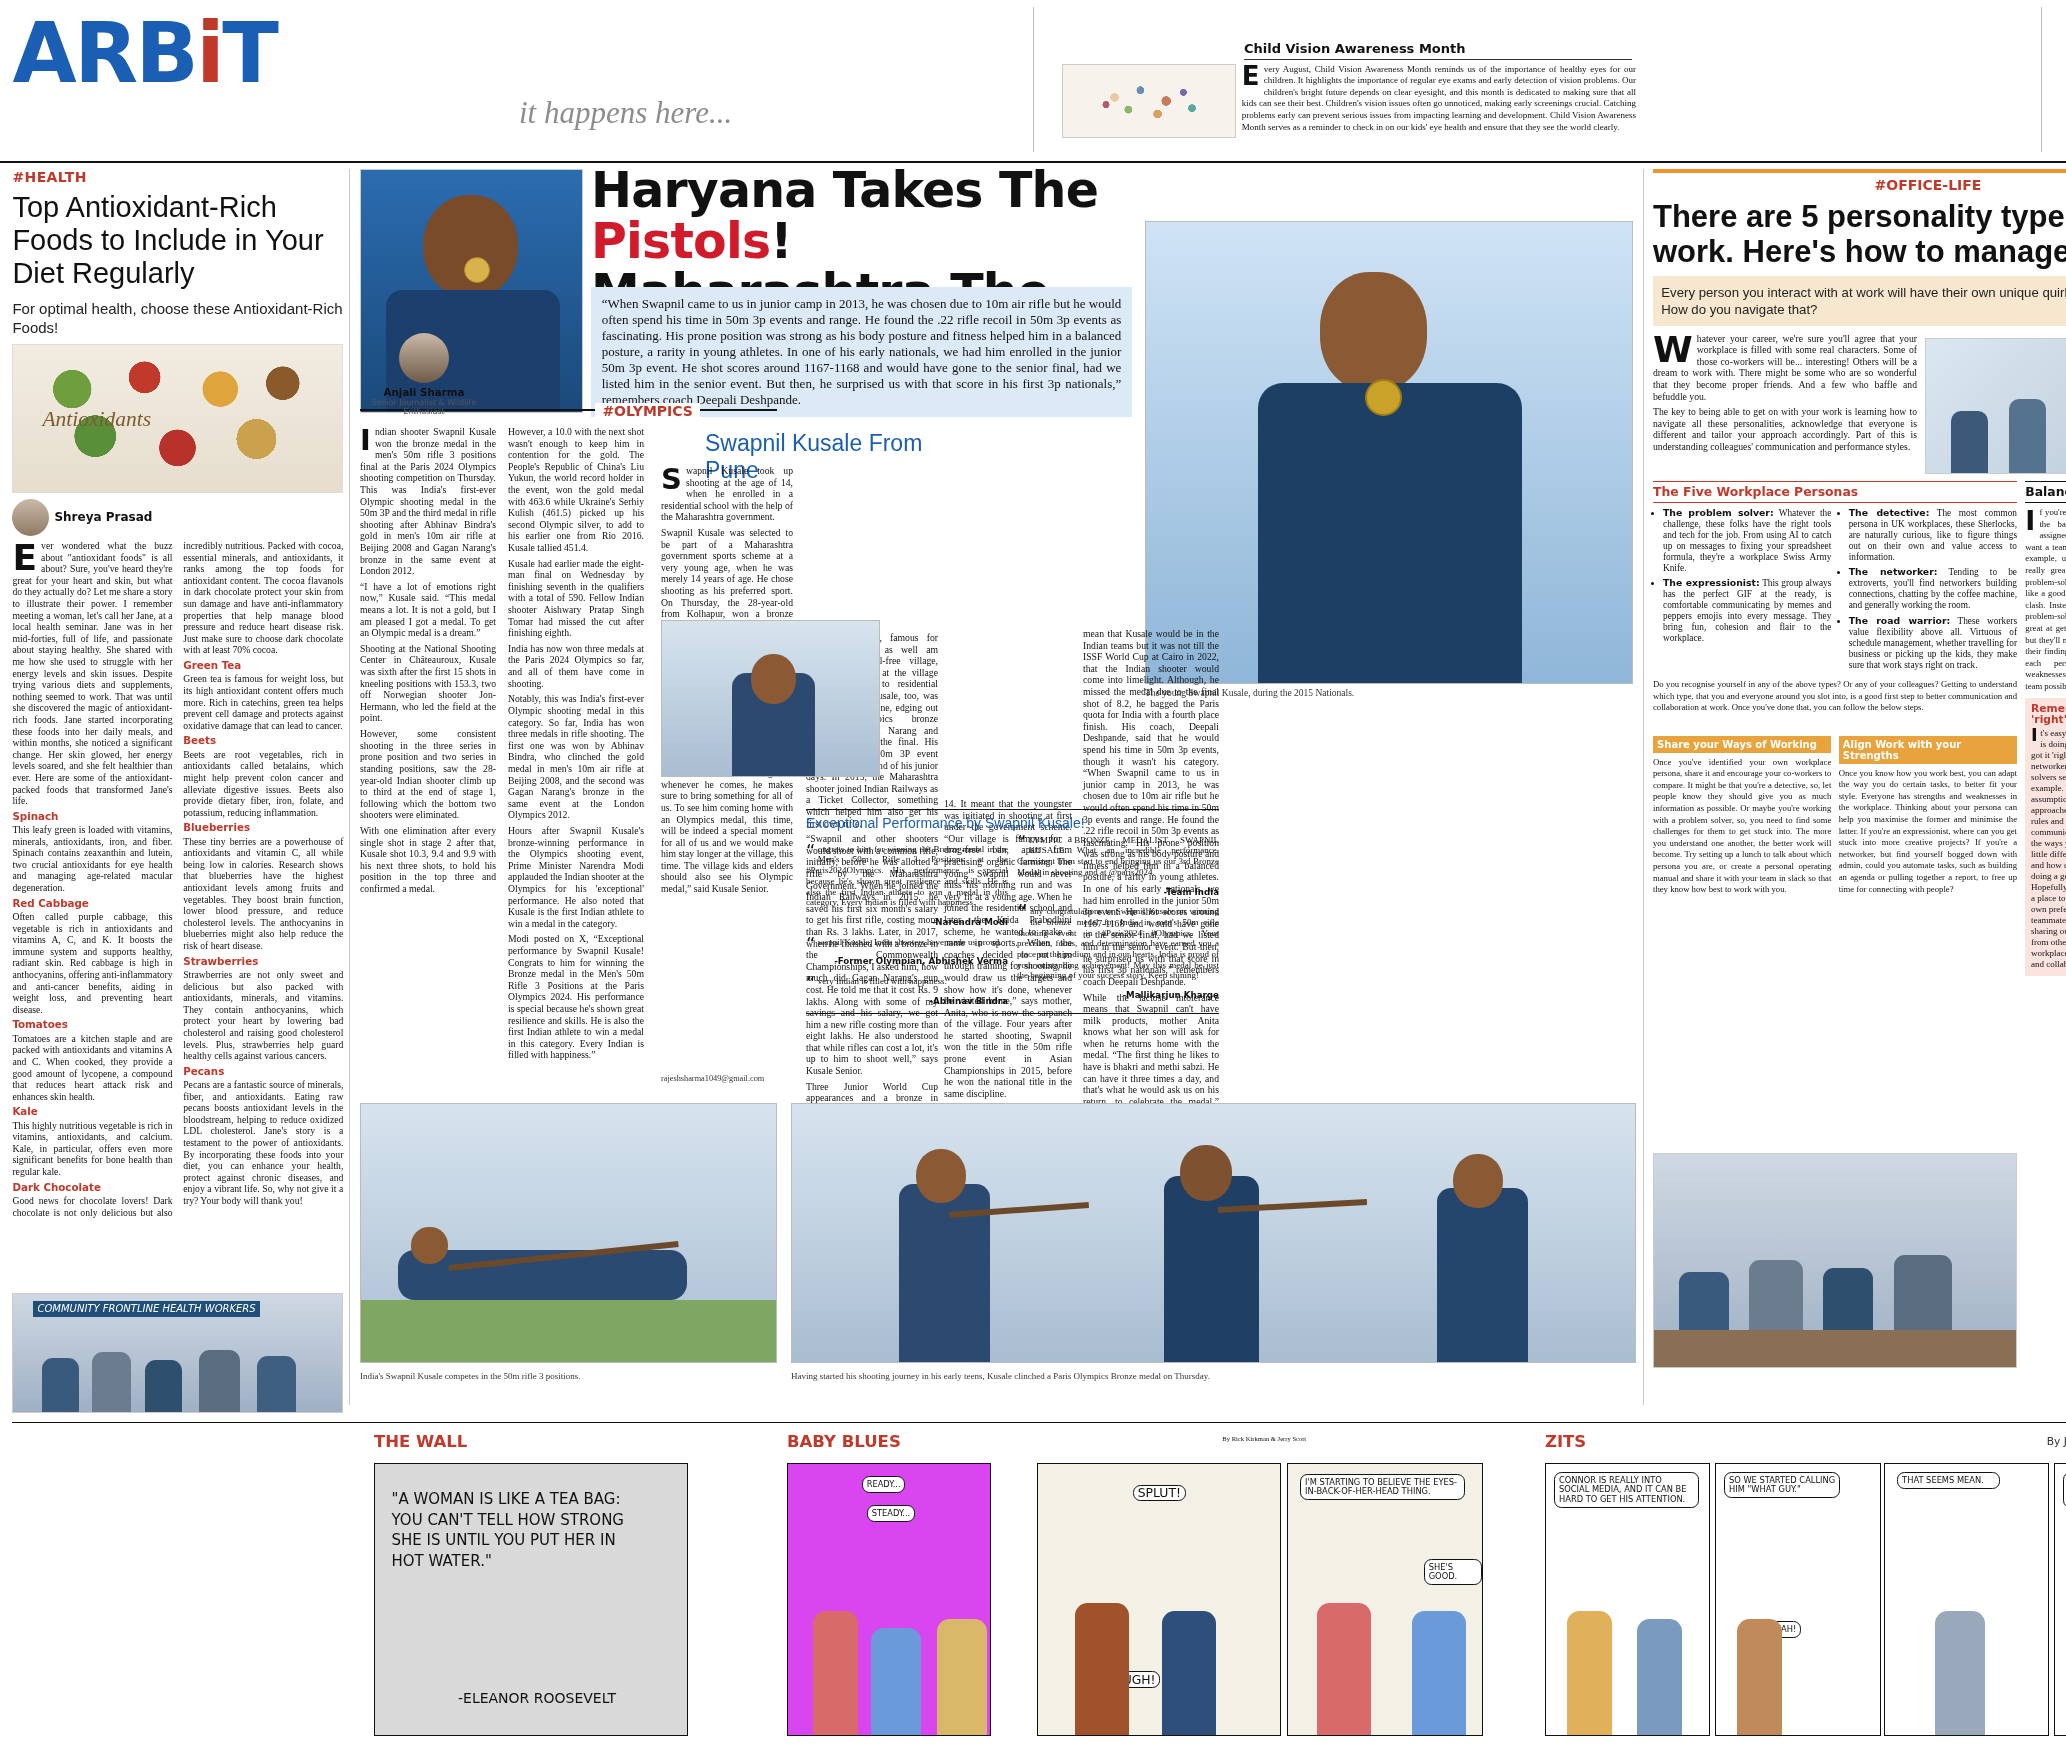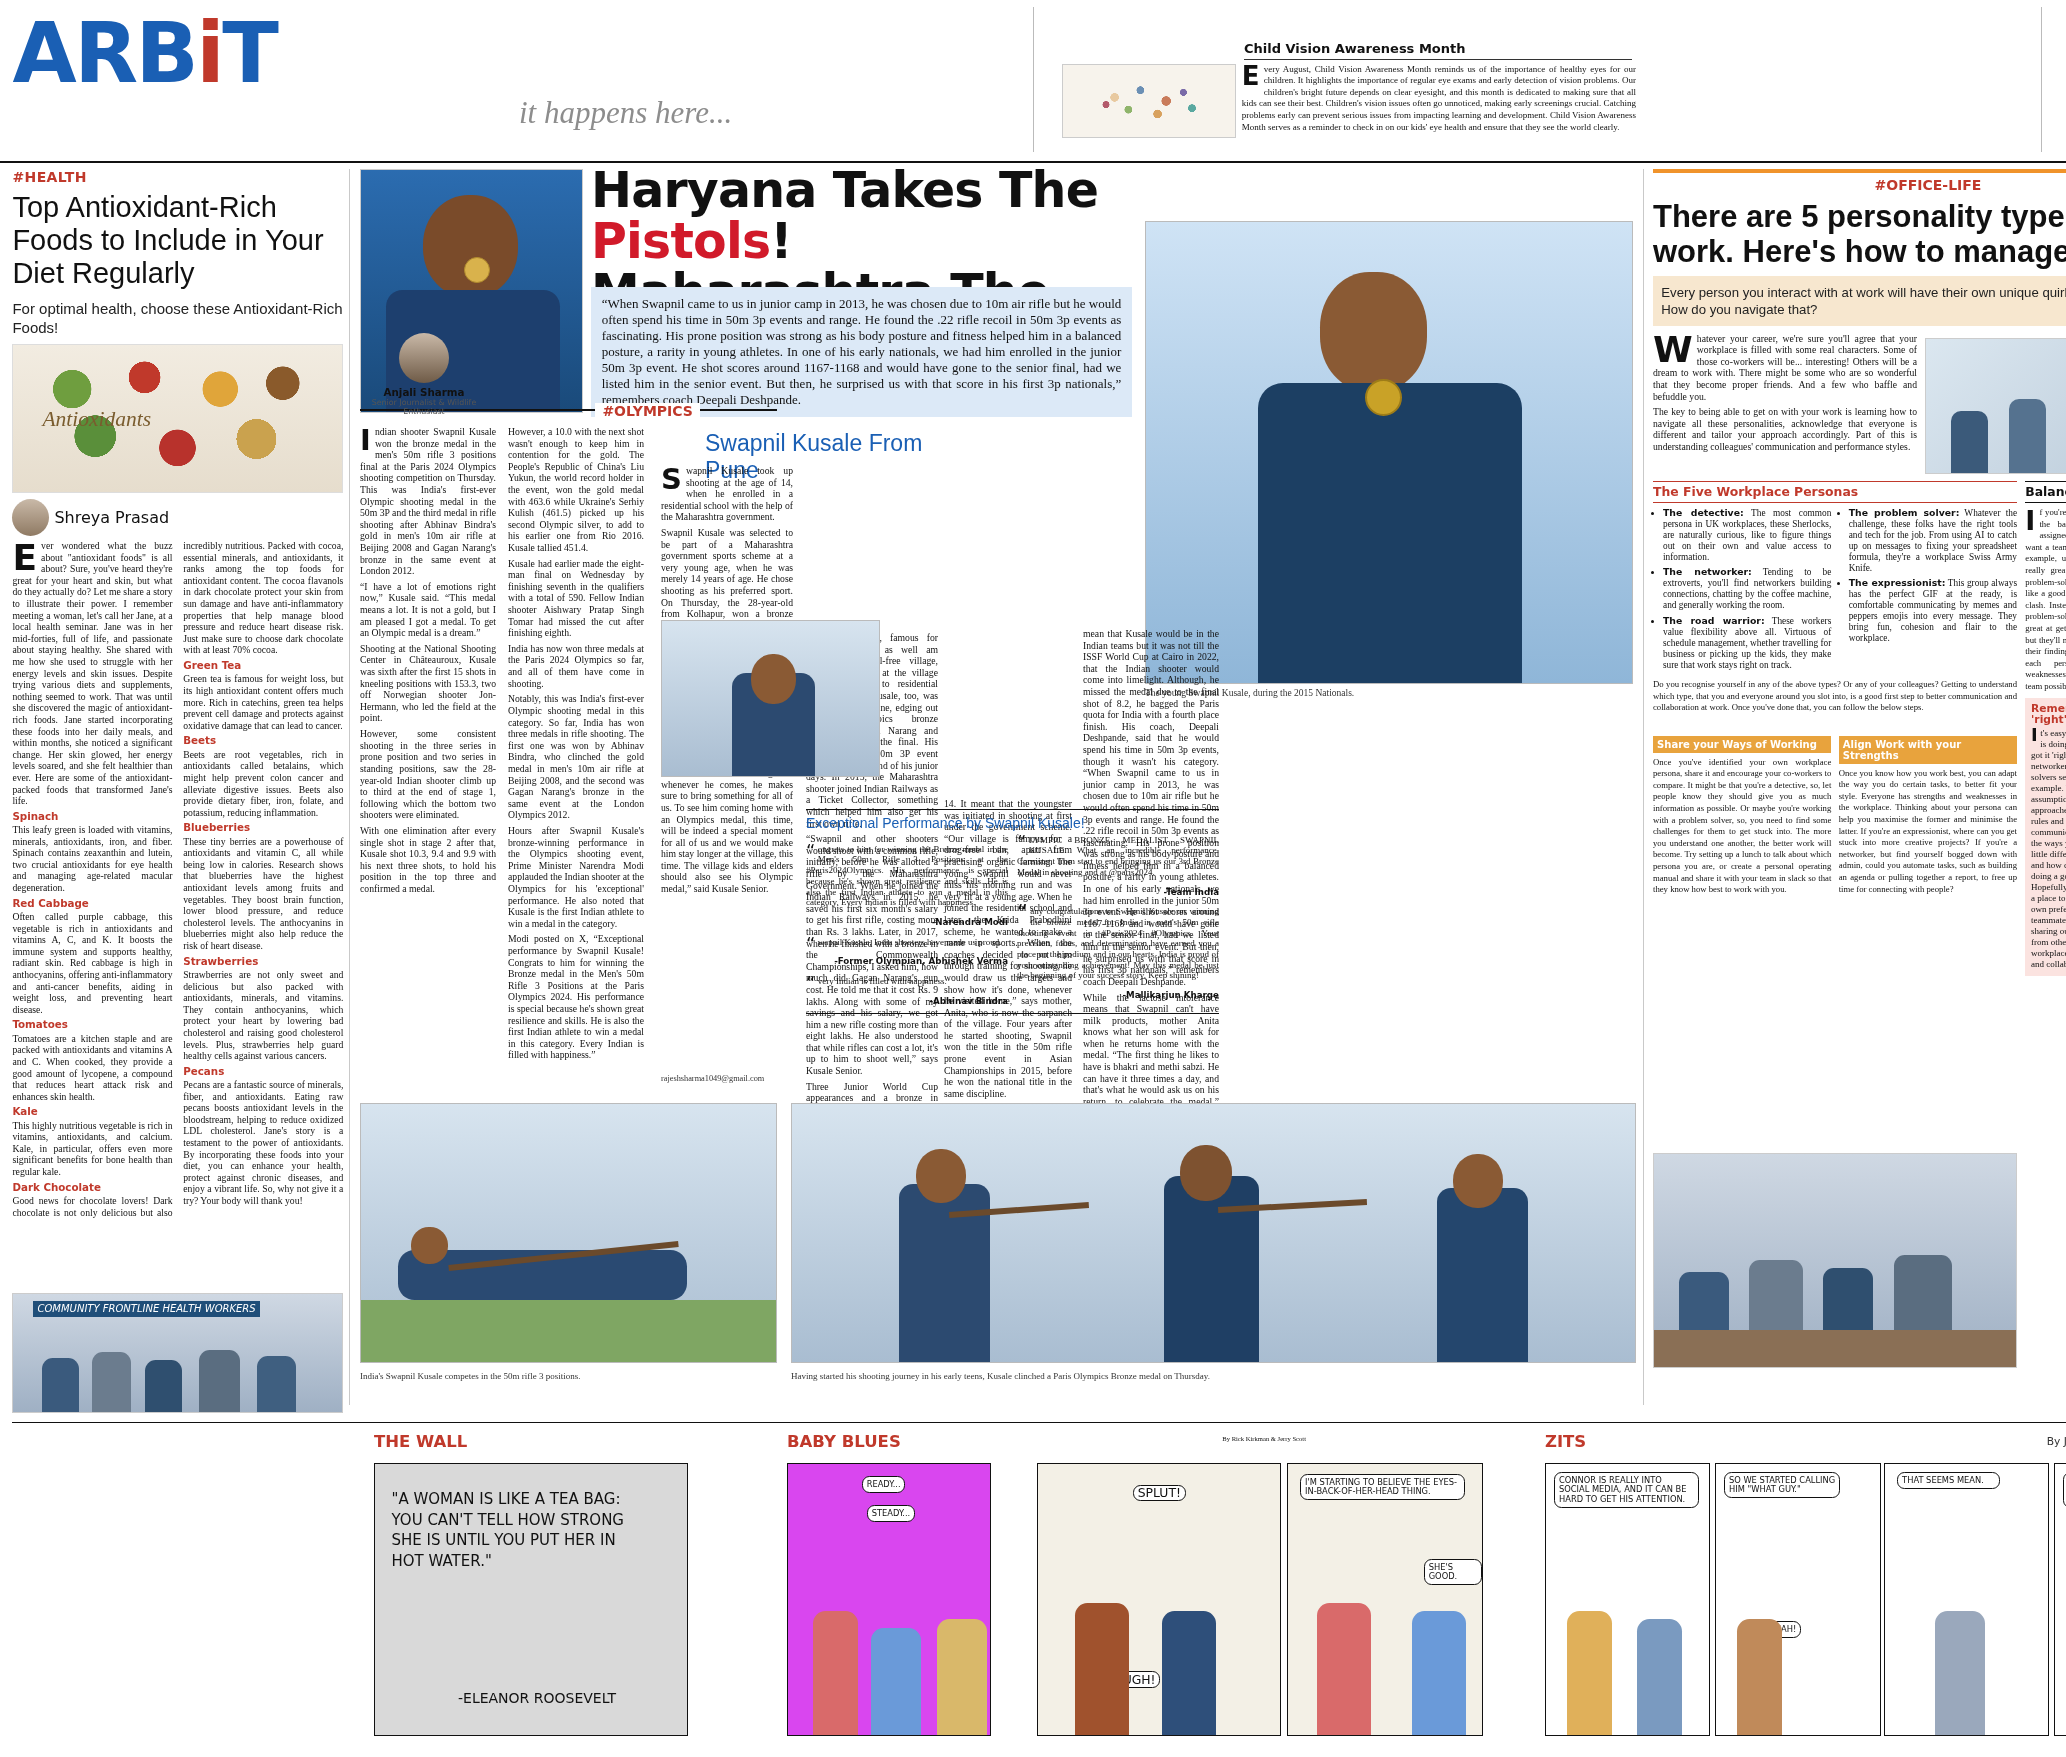--- a/index.html
+++ b/index.html
@@ -98,21 +98,21 @@
   .health-photo .wm {
     position:absolute; left:29px; top:62px;
     font-family:"Liberation Serif", serif; font-style:italic;
     font-size:21.5px; color:#7a5c2e;
   }
   .byline-row { display:flex; align-items:center; gap:5px; margin:5.8px 0 4.1px 0; }
   .byline-av {
     width:37px; height:37px; border-radius:50%;
     background:linear-gradient(#c9b9a8,#8f7a63);
   }
-  .byline-name { font-family:"DejaVu Sans", sans-serif; font-size:16px; font-weight:normal; }
+  .byline-name { font-family:"DejaVu Sans", sans-serif; font-size:12px; font-weight:bold; }
 
   .twocol { column-count:2; column-gap:10.7px; }
   .body-text { font-size:9.7px; line-height:11.6px; text-align:justify; }
   .body-text p { margin:0 0 4.1px 0; }
   .subhead { font-family:"DejaVu Sans", sans-serif; font-weight:bold; font-size:10.3px; color:#c0392b; margin:3.3px 0 1.7px 0; }
   .dropcap-e {
     float:left; font-family:"DejaVu Sans", sans-serif; font-weight:bold;
     font-size:36px; line-height:29px; margin:2.5px 4.1px 0 0;
   }
 
@@ -455,27 +455,27 @@
 
       </div>
     </div>
 
     <div style="display:flex; gap:8.3px;">
 
       <div style="flex:0 0 364px;">
         <div class="panel-head">The Five Workplace Personas</div>
         <div style="display:flex; gap:7.4px;">
           <ul class="bullets" style="flex:1; margin:0; padding-left:10px;">
+            <li><b>The problem solver:</b> <span>Whatever the challenge, these folks have the right tools and tech for the job. From using AI to catch up on messages to fixing your spreadsheet formula, they're a workplace Swiss Army Knife.</span></li>
+            <li><b>The expressionist:</b> <span>This group always has the perfect GIF at the ready, is comfortable communicating by memes and peppers emojis into every message. They bring fun, cohesion and flair to the workplace.</span></li>
+          </ul>
+          <ul class="bullets" style="flex:1; margin:0; padding-left:10px;">
             <li><b>The detective:</b> <span>The most common persona in UK workplaces, these Sherlocks, are naturally curious, like to figure things out on their own and value access to information.</span></li>
             <li><b>The networker:</b> <span>Tending to be extroverts, you'll find networkers building connections, chatting by the coffee machine, and generally working the room.</span></li>
             <li><b>The road warrior:</b> <span>These workers value flexibility above all. Virtuous of schedule management, whether travelling for business or picking up the kids, they make sure that work stays right on track.</span></li>
-          </ul>
-          <ul class="bullets" style="flex:1; margin:0; padding-left:10px;">
-            <li><b>The problem solver:</b> <span>Whatever the challenge, these folks have the right tools and tech for the job. From using AI to catch up on messages to fixing your spreadsheet formula, they're a workplace Swiss Army Knife.</span></li>
-            <li><b>The expressionist:</b> <span>This group always has the perfect GIF at the ready, is comfortable communicating by memes and peppers emojis into every message. They bring fun, cohesion and flair to the workplace.</span></li>
           </ul>
         </div>
 
         <div class="body-text" style="margin-top:5px; font-size:8.7px;">Do you recognise yourself in any of the above types? Or any of your colleagues? Getting to understand which type, that you and everyone around you slot into, is a good first step to better communication and collaboration at work. Once you've done that, you can follow the below steps.</div>
 
         <div style="display:flex; gap:7.4px; margin-top:22px;">
           <div style="flex:1;">
             <div style="background:#e8a33d;color:#fff;font-family:'DejaVu Sans',sans-serif;font-weight:bold;font-size:10px;padding:3.3px 4.1px;">Share your Ways of Working</div>
             <div class="body-text" style="font-size:8.7px;margin-top:3.3px;">Once you've identified your own workplace persona, share it and encourage your co-workers to compare. It might be that you're a detective, so, let people know they should give you as much information as possible. Or maybe you're working with a problem solver, so, you need to find some challenges for them to get stuck into. The more you understand one another, the better work will become. Try setting up a lunch to talk about which persona you are, or create a personal operating manual and share it with your team in slack so that they know how best to work with you.</div>
           </div>

